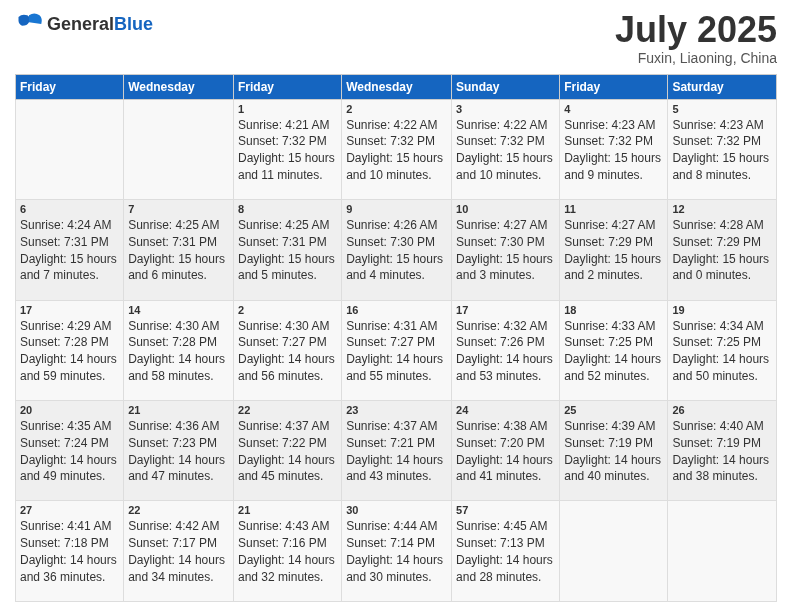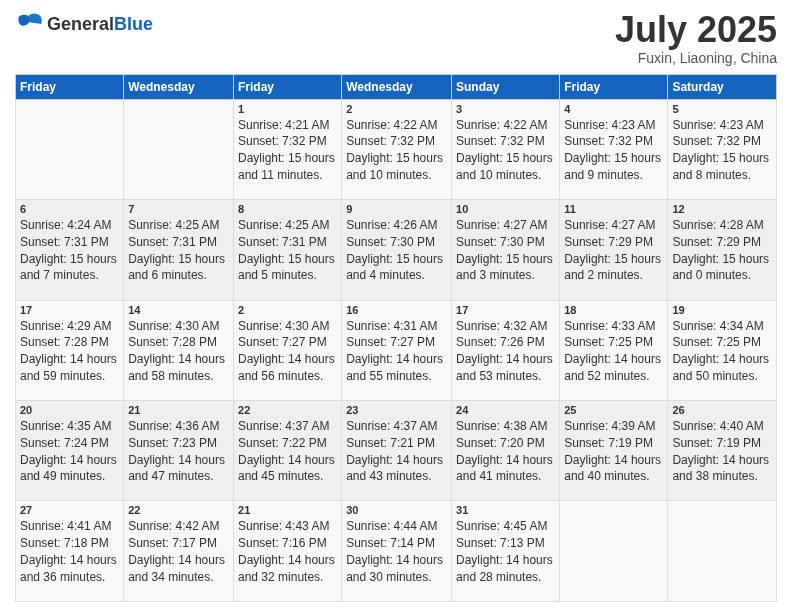--- a/index.html
+++ b/index.html
@@ -259,21 +259,21 @@
           </td>
           <td>
             <span class="day-num">21</span>
             <div class="day-info">Sunrise: 4:43 AM<br>Sunset: 7:16 PM<br>Daylight: 14 hours and 32 minutes.</div>
           </td>
           <td>
             <span class="day-num">30</span>
             <div class="day-info">Sunrise: 4:44 AM<br>Sunset: 7:14 PM<br>Daylight: 14 hours and 30 minutes.</div>
           </td>
           <td>
-            <span class="day-num">31</span>
+            <span class="day-num">57</span>
             <div class="day-info">Sunrise: 4:45 AM<br>Sunset: 7:13 PM<br>Daylight: 14 hours and 28 minutes.</div>
           </td>
           <td class="empty-cell"></td>
           <td class="empty-cell"></td>
         </tr>
       </tbody>
   </table>
 </div>
 
 </body></html>

